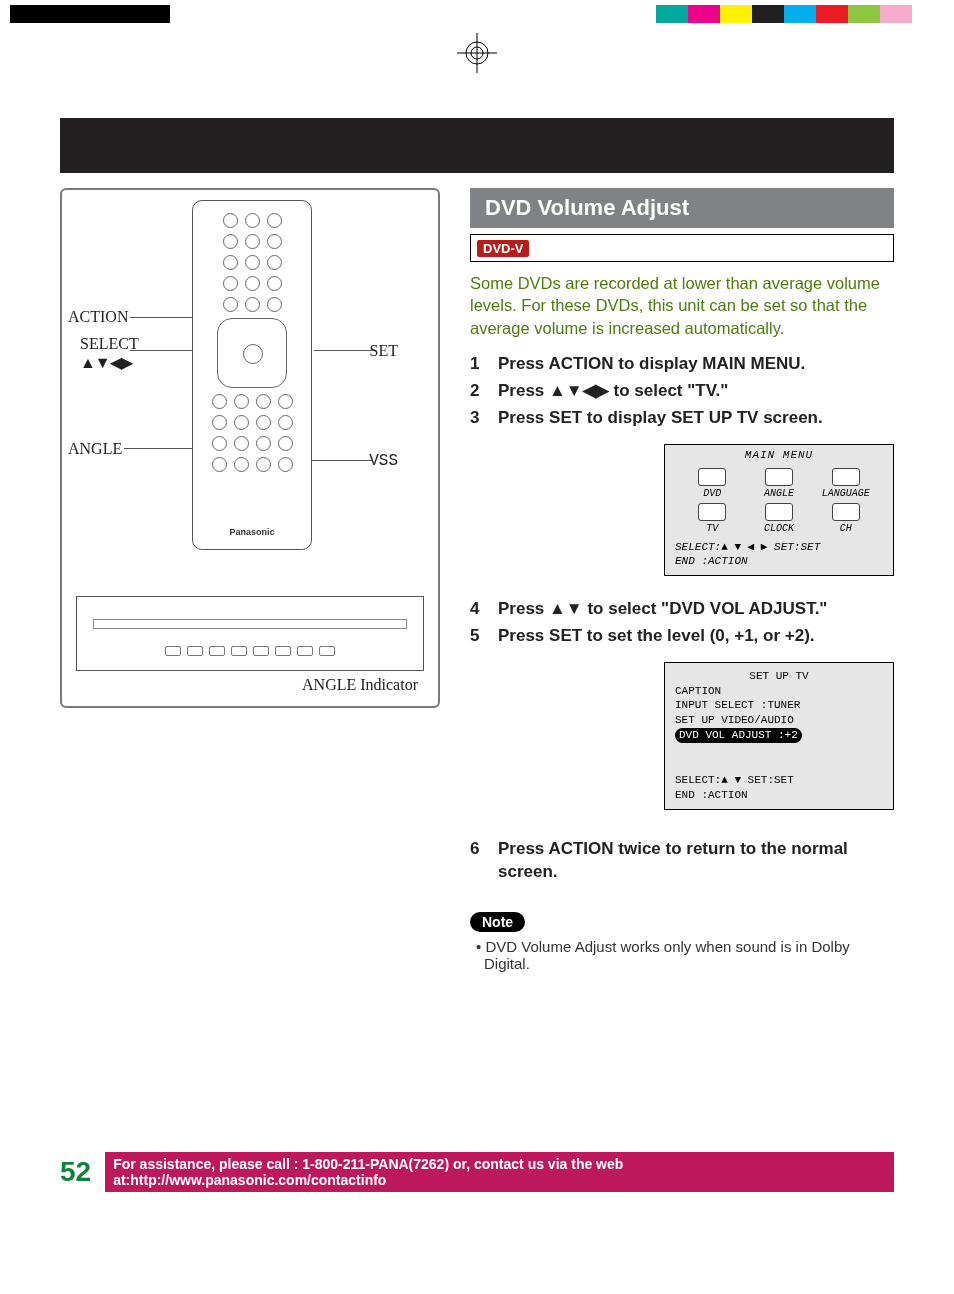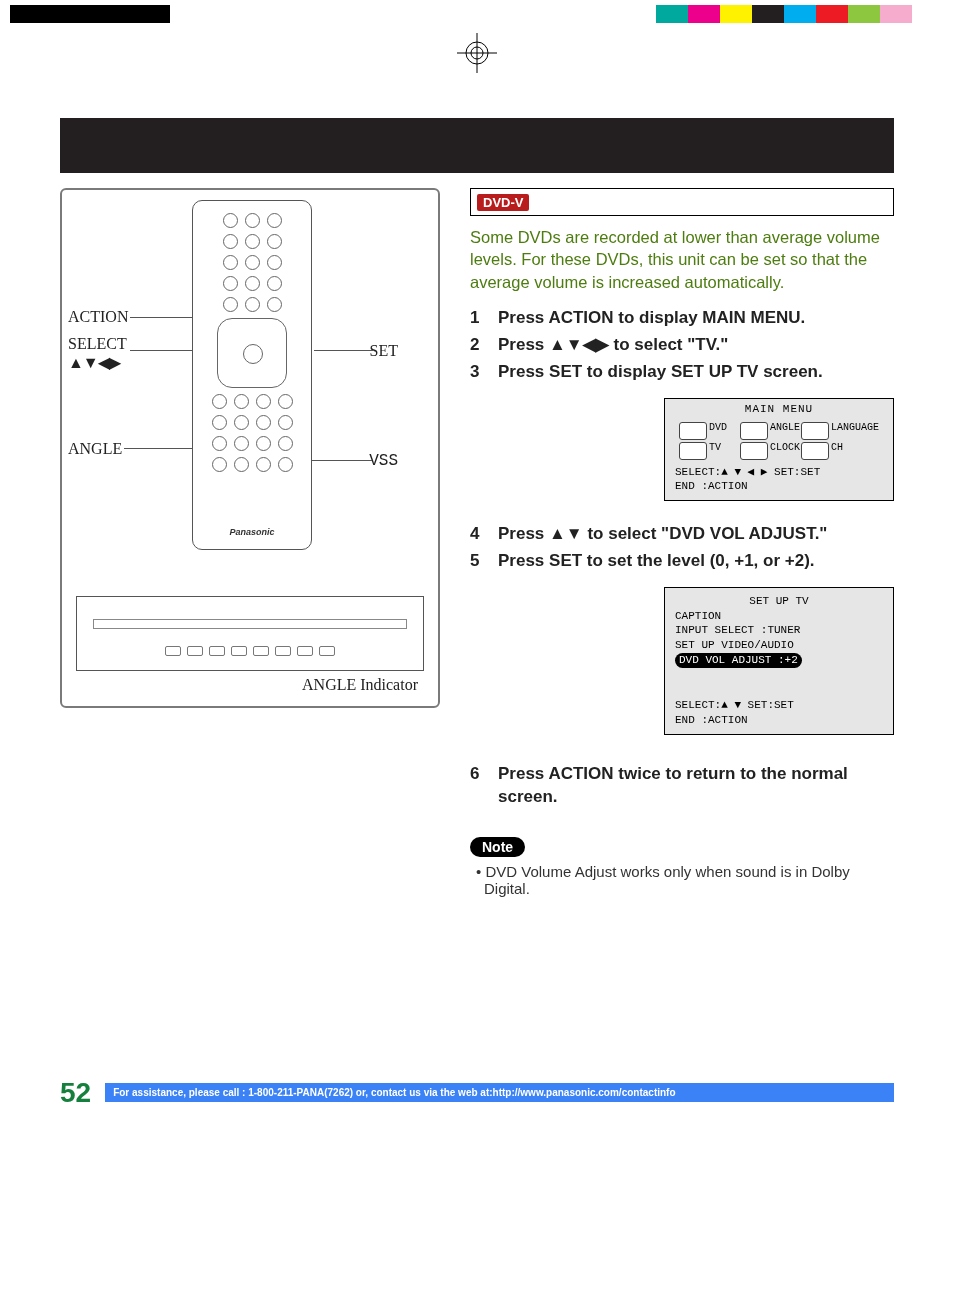--- a/index.html
+++ b/index.html
@@ -18,53 +18,53 @@
   
   .figure { border:2px solid #7a7a7a; border-radius:6px; padding:26px; position:relative; height:520px; }
   .figure .callout { position:absolute; font-family:"Times New Roman", serif; font-size:16px; color:#222; }
   .figure .leader { position:absolute; height:1px; background:#555; }
   .remoteBox { position:absolute; left:130px; top:10px; width:120px; height:350px; border:1px solid #555; border-radius:10px; background:#fff; }
   .remoteBox .keys { position:absolute; left:10px; right:10px; top:12px; bottom:40px; display:flex; flex-direction:column; align-items:center; gap:6px; }
   .krow { display:flex; gap:7px; justify-content:center; }
   .kbtn { width:15px; height:15px; border:0.5px solid #666; border-radius:50%; }
   .dpad { width:70px; height:70px; border:1px solid #666; border-radius:15px; position:relative; }
   .dpad .c { position:absolute; left:25px; top:25px; width:20px; height:20px; border:1px solid #666; border-radius:50%; }
-  .brand { position:absolute; bottom:12px; left:0; right:0; text-align:center; font-size:9px; font-style:italic; font-weight:bold; color:#333; }
+  .brand { position:absolute; bottom:12px; left:0; right:0; text-align:center; font-size:9px; font-weight:bold; color:#333; }
   .deviceBox { position:absolute; left:14px; right:14px; bottom:35px; height:75px; border:1px solid #555; background:#fff; }
   .deviceBox .slot { position:absolute; left:16px; right:16px; top:22px; height:10px; border:1px solid #888; }
   .deviceBox .btns { position:absolute; left:40px; right:40px; bottom:10px; height:14px; display:flex; gap:6px; justify-content:center; }
   .deviceBox .btns span { width:16px; height:10px; border:0.5px solid #777; border-radius:2px; }
   .angInd { position:absolute; right:20px; bottom:12px; font-family:"Times New Roman", serif; font-size:16px; color:#222; }
   
   .secTitle { background:#808285; color:#fff; font-size:22px; font-weight:bold; padding:6px 14px; border:1px solid #808285; margin-bottom:6px; }
   .badgeRow { border:1.5px solid #000; padding:4px 6px; margin-bottom:10px; }
   .badge { display:inline-block; background:#b91c1c; color:#fff; font-weight:bold; font-size:13px; padding:1px 6px; border-radius:2px; }
   .intro { font-size:16.5px; color:#4d7c0f; line-height:1.35; margin-bottom:14px; }
   .steps { list-style:none; }
   .steps li { display:flex; gap:10px; font-size:17px; font-weight:bold; color:#222; line-height:1.35; margin-bottom:4px; }
   .steps li .num { width:18px; flex-shrink:0; }
   .steps li .txt { flex:1; }
   .arrows { letter-spacing:-1px; }
   
-  .osd { width:230px; border:1.5px solid #000; font-family:"Courier New", monospace; font-size:11px; line-height:1.25; background:#e6e6e6; margin:14px 0 22px auto; padding:4px 0 6px 0; }
+  .osd { width:230px; border:1.5px solid #000; font-family:"Courier New", monospace; font-size:11px; line-height:1.25; background:#e6e6e6; margin:14px 0 22px auto; padding:4px 0 6px 0;font-style:italic; }
   .osd .hdr { text-align:center; letter-spacing:1px; }
   .osd .grid { display:grid; grid-template-columns:repeat(3,1fr); row-gap:2px; column-gap:0; padding:6px 14px 2px 14px; }
-  .osd .cell { display:flex; flex-direction:row; gap:2px; }
+  .osd .cell { display:flex; flex-direction:column; align-items:center; gap:2px; }
   .osd .icon { width:28px; height:18px; border:1px solid #444; border-radius:3px; background:#fff; position:relative; }
   .osd .lbl { font-size:10px; }
   .osd .foot { padding:4px 10px 0 10px; }
   .osd2 { width:230px; border:1.5px solid #000; font-family:"Courier New", monospace; font-size:11px; line-height:1.35; background:#e6e6e6; margin:14px 0 28px auto; padding:6px 10px; }
   .osd2 .hdr { text-align:center; }
   .osd2 .hl { background:#000; color:#fff; display:inline-block; border-radius:8px; padding:0 4px; }
   .notePill { display:inline-block; background:#000; color:#fff; font-size:14px; font-weight:bold; padding:2px 12px; border-radius:12px; margin:4px 0 6px 0; }
   .noteBody { font-size:15px; color:#333; text-indent:-8px; padding-left:14px; }
   
   .pagefoot { display:flex; align-items:center; gap:14px; margin-top:180px; }
   .pnum { font-size:28px; font-weight:bold; color:#15803d; }
-  .assist { background:#3b82f6; color:#fff; font-size:10px; font-weight:bold; padding:4px 8px; flex:1; }
+  .assist { background:#be185d; color:#fff; font-size:14px; font-weight:bold; padding:4px 8px; flex:1; }
 </style>
 </head>
 <body>
 
 <div class="calbar" style="justify-content:space-between;">
   <div class="strip" id="calL">
       <div class="sw" style="background: rgb(0, 0, 0);"></div>
       <div class="sw" style="background: rgb(0, 0, 0);"></div>
       <div class="sw" style="background: rgb(0, 0, 0);"></div>
       <div class="sw" style="background: rgb(0, 0, 0);"></div>
@@ -99,21 +99,21 @@
 
 <div class="topband"></div>
 
 <div class="page">
   <div class="cols">
 
     <div class="leftcol">
       <div class="figure">
 
         <div class="callout" style="left:6px; top:118px;">ACTION</div>
-        <div class="callout" style="left:6px; top:145px;">
+        <div class="callout" style="left:18px; top:145px;">
           <span>SELECT</span><br>
           <span class="arrows">▲▼◀▶</span>
         </div>
         <div class="callout" style="right:40px; top:152px;">SET</div>
         <div class="callout" style="left:6px; top:250px;">ANGLE</div>
         <div class="callout" style="right:40px; top:262px;font-family:Liberation Mono, monospace;">VSS</div>
 
         <div class="leader" style="left:68px; top:127px; width:70px;"></div>
         <div class="leader" style="left:68px; top:160px; width:62px;"></div>
         <div class="leader" style="left:252px; top:160px; width:60px;"></div>
@@ -191,20 +191,21 @@
               <span></span>
               <span></span>
           </div>
         </div>
 
         <div class="angInd">ANGLE Indicator</div>
       </div>
     </div>
 
     <div class="rightcol">
+      <div class="secTitle">DVD Volume Adjust</div>
       <div class="badgeRow">
         <span class="badge">DVD-V</span>
       </div>
       <p class="intro">Some DVDs are recorded at lower than average volume levels. For these DVDs, this unit can be set so that the average volume is increased automatically.</p>
 
       <ol class="steps">
         <li>
             <span class="num">1</span>
             <span class="txt">Press ACTION to display MAIN MENU.</span>
           </li>

